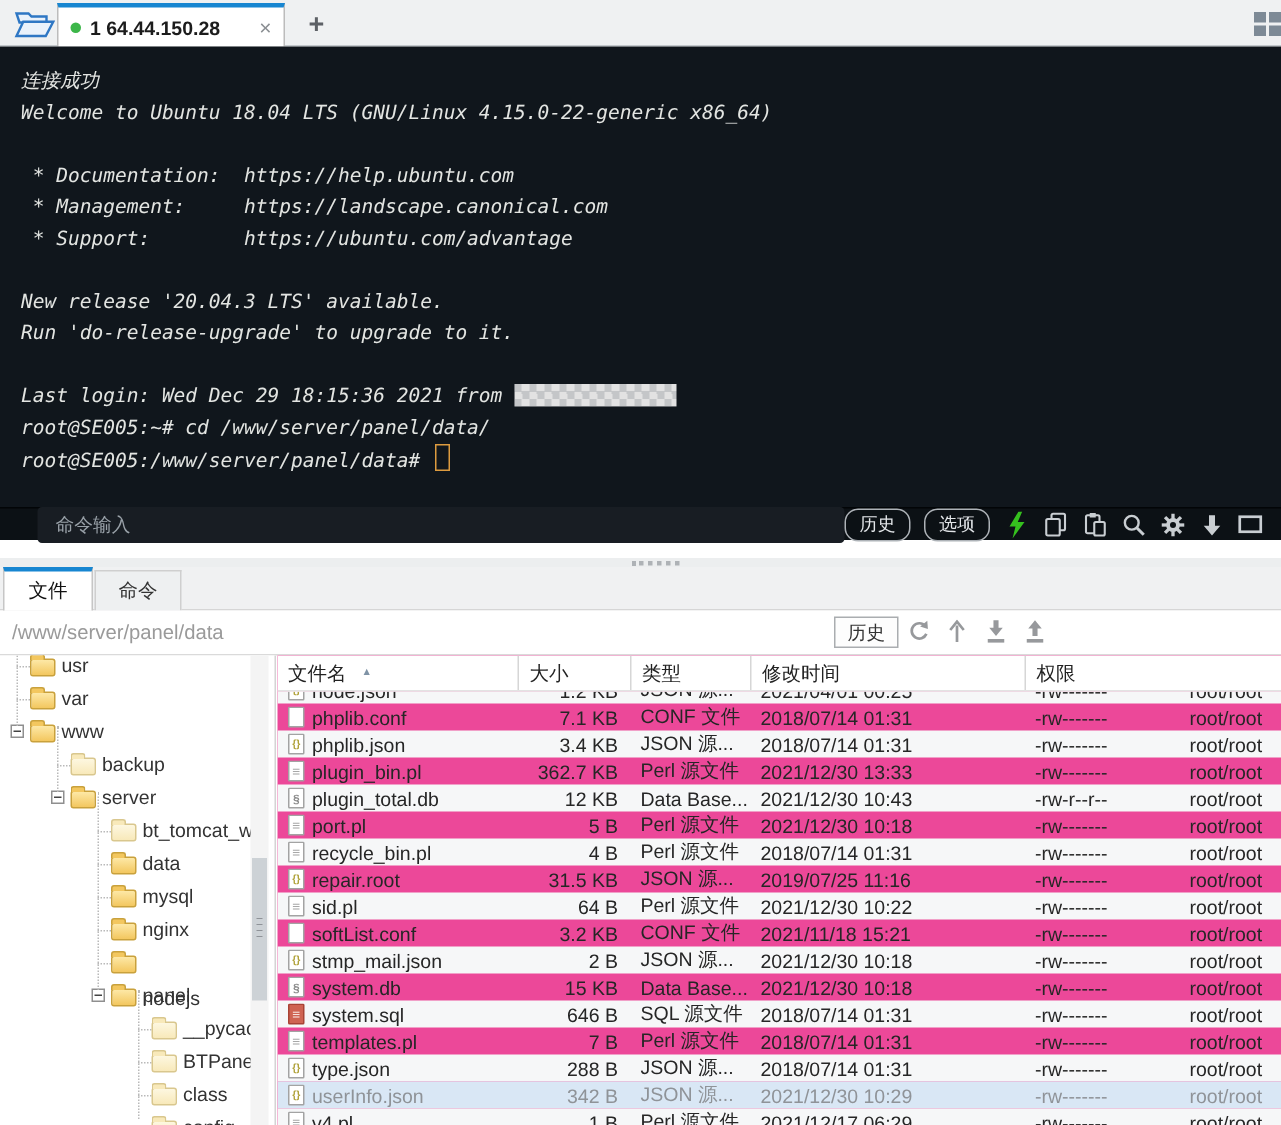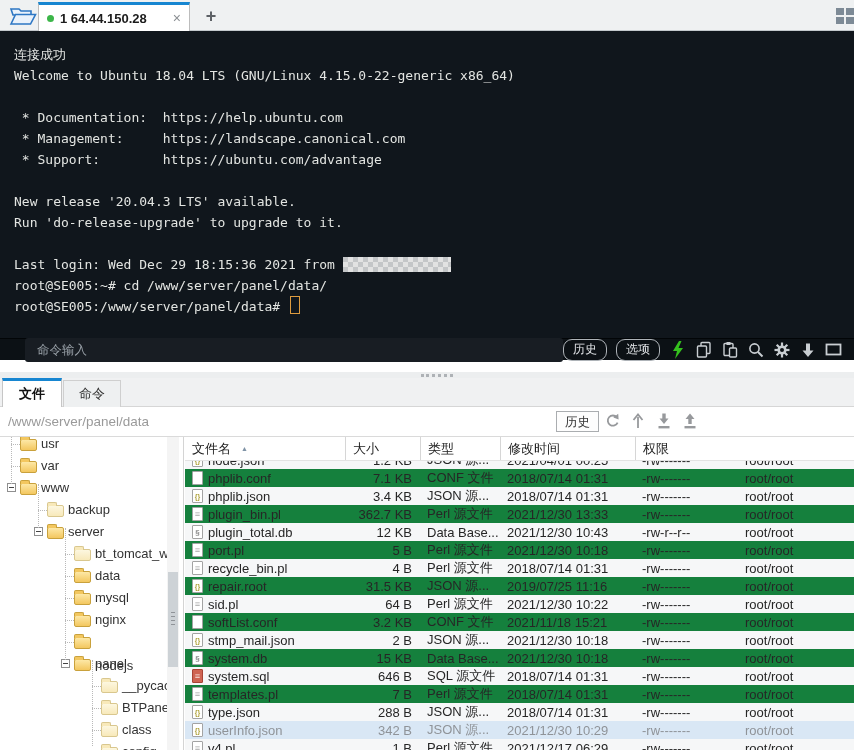--- a/index.html
+++ b/index.html
@@ -11,39 +11,39 @@
   .sess-tab{position:absolute;left:38px;top:2px;width:152px;height:29px;background:#fff;border:1px solid #bcbcbc;border-top:3px solid #1786d1;border-bottom:none;box-sizing:border-box;display:flex;align-items:center;gap:6px;padding:0 8px;}
   .dot{width:7px;height:7px;border-radius:50%;background:#3cb649;flex:0 0 auto;}
   .sess-label{font-size:13px;font-weight:bold;color:#1c1c1c;white-space:nowrap;flex:1;}
   .tab-close{color:#8b8f93;font-size:14px;line-height:1;cursor:default;}
   .newtab{position:absolute;left:198px;top:4px;width:26px;height:25px;text-align:center;font-size:18px;font-weight:bold;color:#5d6166;line-height:25px;}
   .grid-icon{position:absolute;right:-4px;top:8px;width:22px;height:17px;display:grid;grid-template-columns:8px 8px;grid-template-rows:7px 7px;gap:2px;}
   .grid-icon span{background:#7d8a96;}
 
   
   .terminal{position:absolute;top:31px;left:0;right:0;height:307px;background:#10161c;color:#e3e5e2;font-family:"DejaVu Sans Mono",monospace;font-size:13px;line-height:21px;padding:13px 0 0 14px;white-space:pre;box-sizing:border-box;overflow:hidden;}
-  .tline{height:21px;}
+  .tline{height:21px;font-style:italic;}
   .redacted{display:inline-block;width:108px;height:15px;vertical-align:-3px;margin-left:8px;background:repeating-conic-gradient(#e2e2e2 0% 25%,#c4c6c8 0% 50%) 0 0/10px 10px;}
   .cursor{display:inline-block;width:8px;height:16px;border:1px solid #dd9b3f;vertical-align:-3px;margin-left:2px;}
 
   
   .cmdbar{position:absolute;top:338px;left:0;right:0;height:22px;background:#0c1115;border-top:1px solid #020507;box-sizing:border-box;display:flex;align-items:center;}
   .cmd-input{margin-left:25px;width:565px;height:24px;background:#181d23;border-radius:3px;color:#99a1a8;font-size:12.5px;line-height:24px;padding:0 12px;box-sizing:border-box;}
   .cmd-right{margin-left:auto;display:flex;align-items:center;gap:9px;padding-right:12px;}
   .pillbtn{border:1px solid #aeb3b8;border-radius:9px;color:#e2e5e8;font-size:12px;padding:1px 9px 2px;background:transparent;white-space:nowrap;}
   .cicon{display:flex;align-items:center;justify-content:center;width:17px;height:18px;}
 
   
   .divider{position:absolute;top:372px;left:0;right:0;height:6px;background:#eceeef;}
   .handle{position:absolute;left:421px;top:2px;width:32px;border-top:3px dotted #aeb2b6;}
 
   
   .tabstrip{position:absolute;top:378px;left:0;right:0;height:29px;background:#f0f1f2;border-bottom:1px solid #d6d6d6;box-sizing:border-box;}
   .ptab{position:absolute;box-sizing:border-box;font-size:13px;display:flex;align-items:center;justify-content:center;}
-  .ptab.active{left:2px;top:0;width:60px;height:29px;background:#fff;border:1px solid #c6c6c6;border-top:3px solid #1786d1;border-bottom:none;font-weight:bold;color:#111;z-index:2;}
+  .ptab.active{left:2px;top:0;width:60px;height:29px;background:#fff;border:1px solid #c6c6c6;border-top:3px solid #1786d1;border-bottom:none;font-weight:normal;color:#111;z-index:2;}
   .ptab.inactive{left:63px;top:2px;width:58px;height:27px;background:#eef0f1;border:1px solid #cfcfcf;border-bottom:none;color:#333;}
 
   
   .pathbar{position:absolute;top:407px;left:0;right:0;height:30px;background:#fff;border-bottom:1px solid #dadada;box-sizing:border-box;}
   .path-text{position:absolute;left:8px;top:7px;font-size:13.5px;color:#9a9a9a;}
   .hist-btn{position:absolute;left:556px;top:4px;height:21px;border:1px solid #aaadb0;background:#fdfdfd;color:#333;font-size:12.5px;padding:0 8px;line-height:20px;box-sizing:border-box;}
   .picons{position:absolute;left:603px;top:5px;display:flex;gap:8px;align-items:center;}
   .picon{width:18px;height:18px;display:flex;align-items:center;justify-content:center;}
 
   
@@ -57,34 +57,34 @@
   .folder.pale::before{background:#f8e9ba;border-color:#d9c78e;}
   .stub{position:absolute;top:11px;border-top:1px dotted #b9b9b9;}
   .expander{position:absolute;width:9px;height:9px;top:6px;background:#fff;border:1px solid #8f8f8f;box-sizing:border-box;}
   .expander::after{content:"";position:absolute;left:1px;top:3px;width:5px;height:1px;background:#444;}
   .vline{position:absolute;width:0;border-left:1px dotted #b9b9b9;left:0;top:0;}
   .tree-sb{position:absolute;right:4px;top:0;bottom:0;width:12px;background:#f4f4f4;}
   .tree-thumb{position:absolute;left:1px;width:10px;top:135px;height:95px;background:#cdd2d6;}
   .tree-thumb::after{content:"";position:absolute;left:3px;top:40px;width:4px;height:14px;background:repeating-linear-gradient(#8f9398 0 1px,transparent 1px 4px);}
 
   
-  .filetable{position:absolute;top:437px;left:185px;right:0;height:313px;background:#15803d;overflow:hidden;}
+  .filetable{position:absolute;top:437px;left:185px;right:0;height:313px;background:#ec4899;overflow:hidden;}
   .thead{position:relative;z-index:2;height:24px;display:flex;background:#fff;border-bottom:1px solid #e3e3e3;box-sizing:border-box;}
   .hcell{display:flex;align-items:center;font-size:13px;color:#222;box-sizing:border-box;padding-left:7px;border-left:1px solid #d6d6d6;white-space:nowrap;overflow:hidden;}
   .hcell:first-child{border-left:none;}
   .sort{font-size:7px;color:#7f93a6;margin-left:5px;}
   .tbody{position:absolute;top:24px;left:0;right:0;bottom:0;overflow:hidden;z-index:1;}
   .frow{height:18px;display:flex;align-items:center;font-size:13px;color:#262626;box-sizing:border-box;}
   .frow.even{background:#f6f7f8;}
   .frow.selected{background:#d9e7f5;color:#8f9398;justify-content:flex-end;}
   .c-name{width:160px;display:flex;align-items:center;gap:5px;padding-left:7px;box-sizing:border-box;overflow:hidden;white-space:nowrap;}
   .c-size{width:75px;text-align:right;padding-right:8px;box-sizing:border-box;white-space:nowrap;}
   .c-type{width:80px;padding-left:7px;box-sizing:border-box;white-space:nowrap;overflow:hidden;}
   .c-mtime{width:135px;padding-left:7px;box-sizing:border-box;white-space:nowrap;}
-  .c-perm{width:103px;padding-left:7px;box-sizing:border-box;white-space:nowrap;}
+  .c-perm{width:103px;padding-left:7px;box-sizing:border-box;white-space:nowrap;margin-left:48px;}
   .c-owner{flex:1;padding-left:7px;box-sizing:border-box;white-space:nowrap;}
   .hcell.c-size{text-align:left;padding-left:7px;}
   .fi{flex:0 0 auto;width:11px;height:14px;border:1px solid #a3a3a3;background:#fff;border-radius:1px;box-sizing:border-box;position:relative;display:inline-block;text-align:center;font-weight:bold;}
   .fi::after{position:absolute;left:0;right:0;top:0;bottom:0;display:flex;align-items:center;justify-content:center;}
   .fi-json::after{content:"{}";font-size:7px;color:#b0a23a;}
   .fi-pl::after{content:"≡";font-size:9px;color:#a8a8a8;}
   .fi-conf::after{content:"";}
   .fi-db::after{content:"§";font-size:8px;color:#8a8a8a;}
   .fi-sql{background:#cf6352;border-color:#a84335;}
   .fi-sql::after{content:"≡";font-size:9px;color:#f6e3df;}

